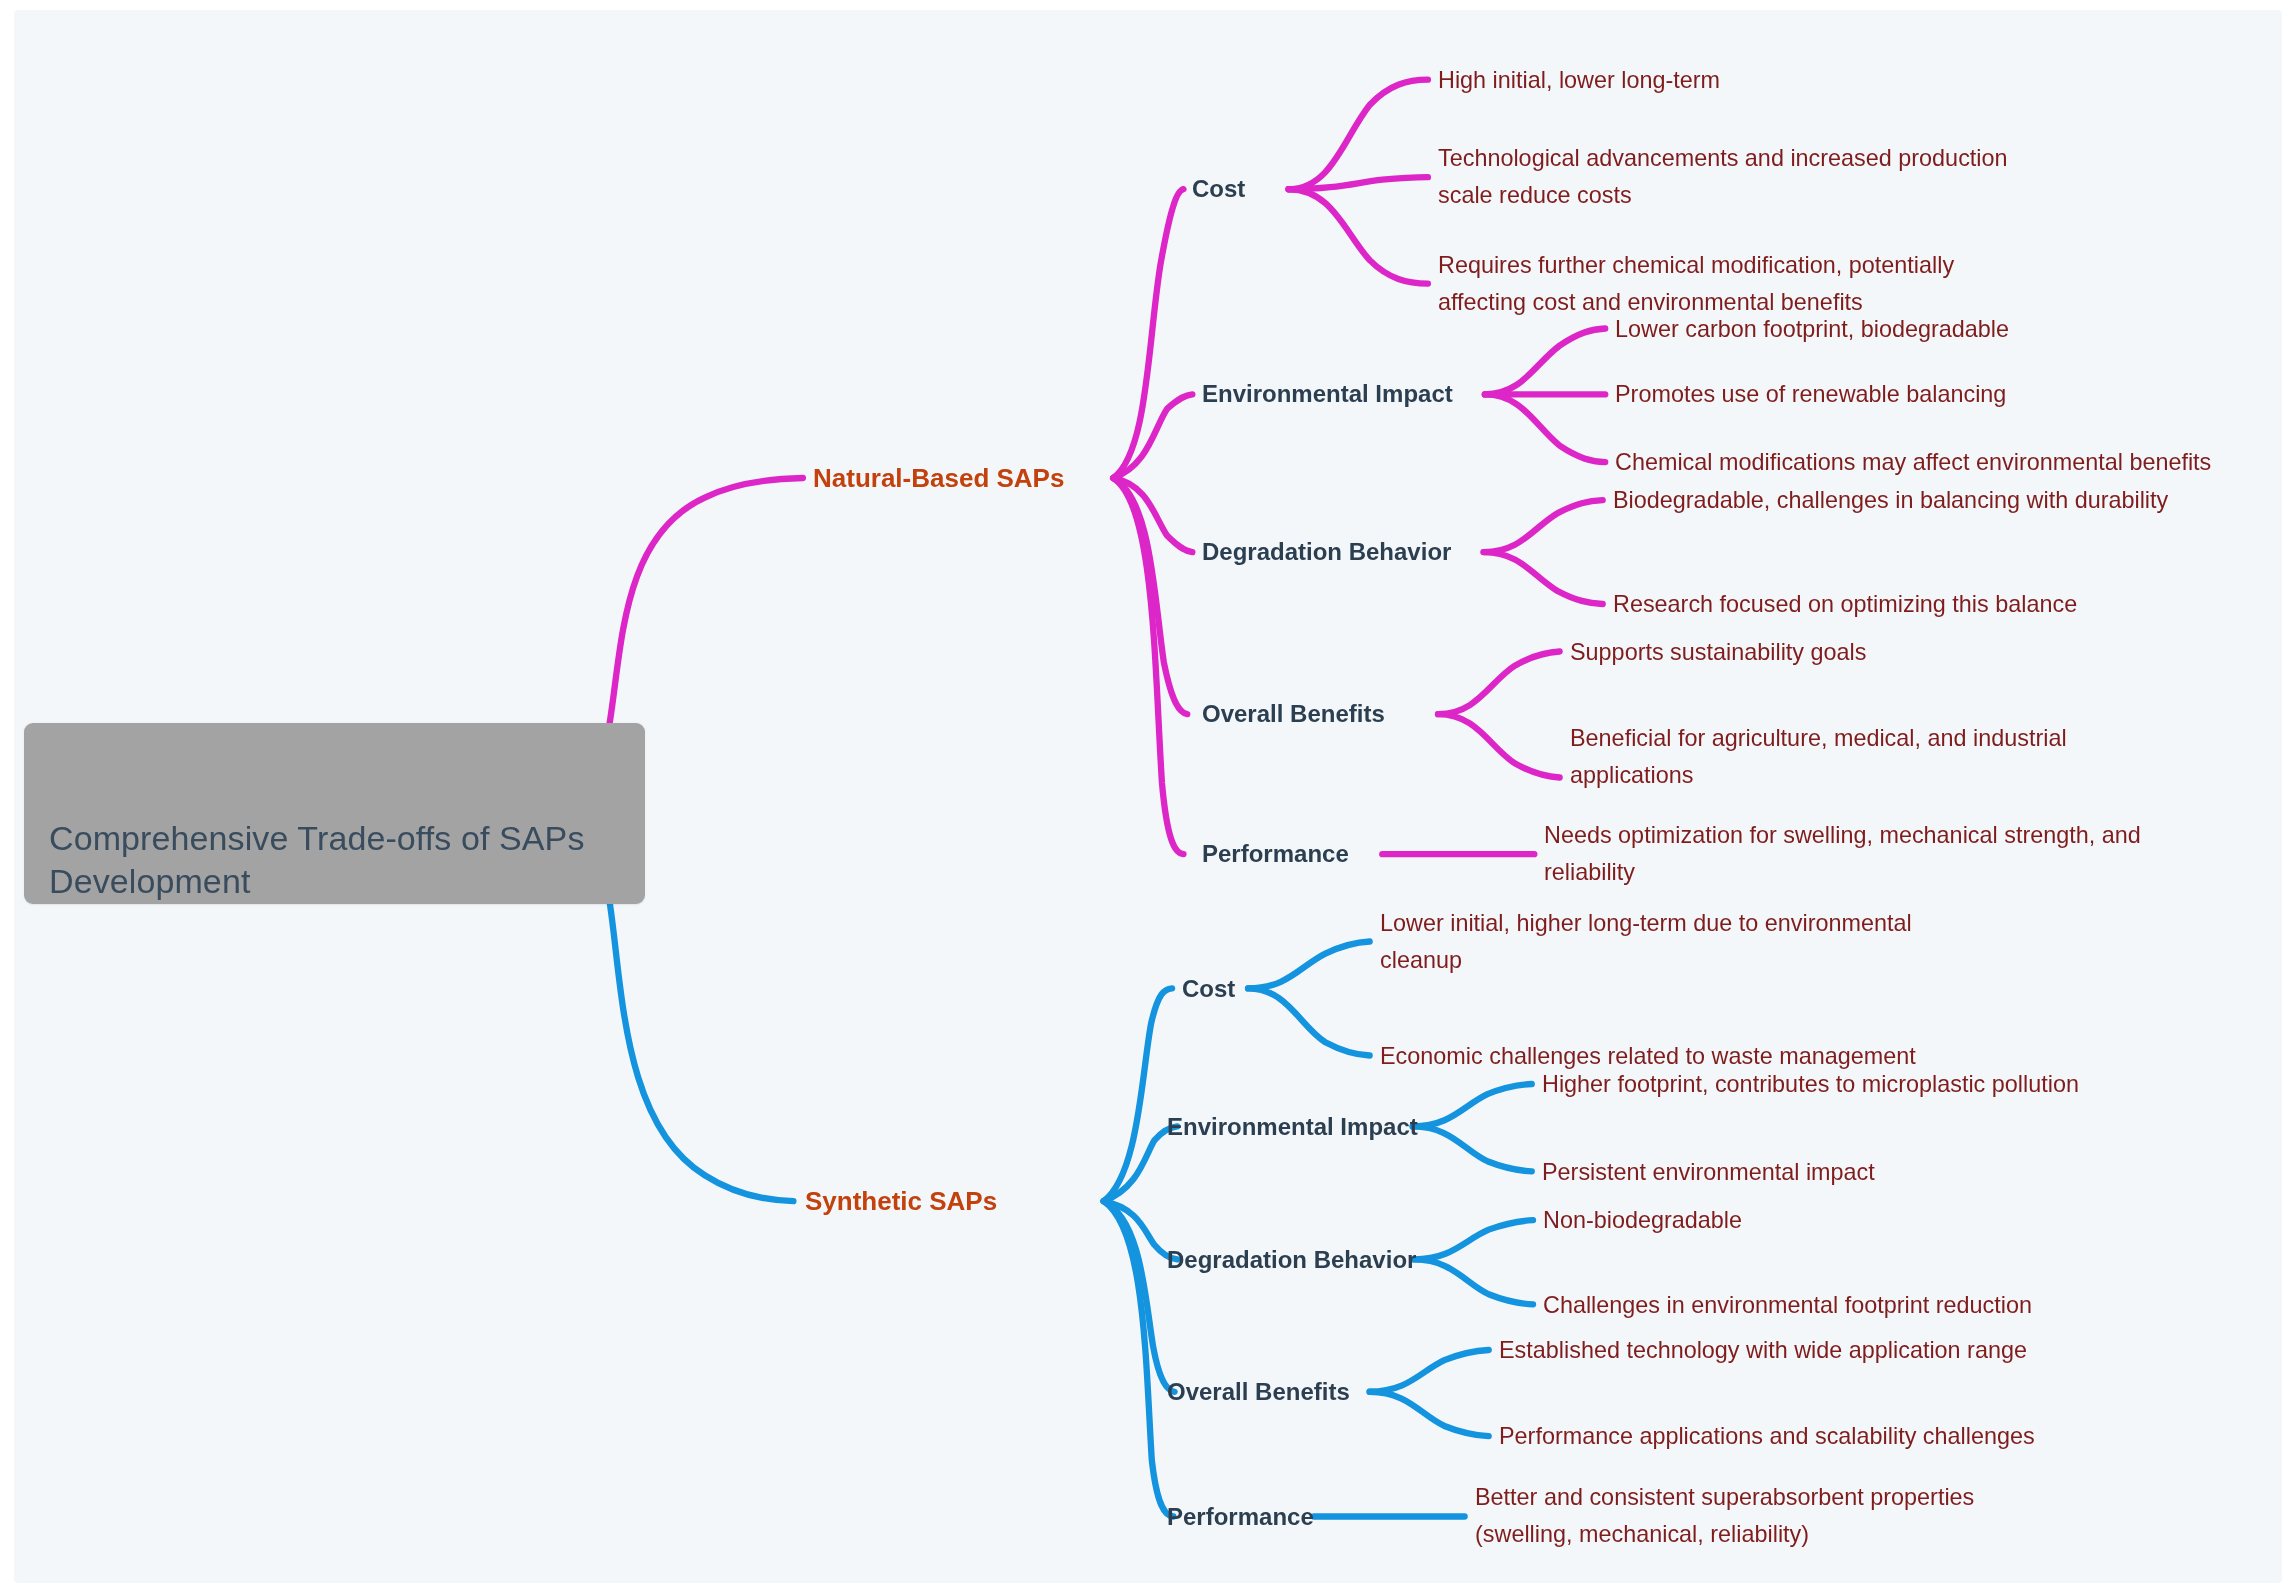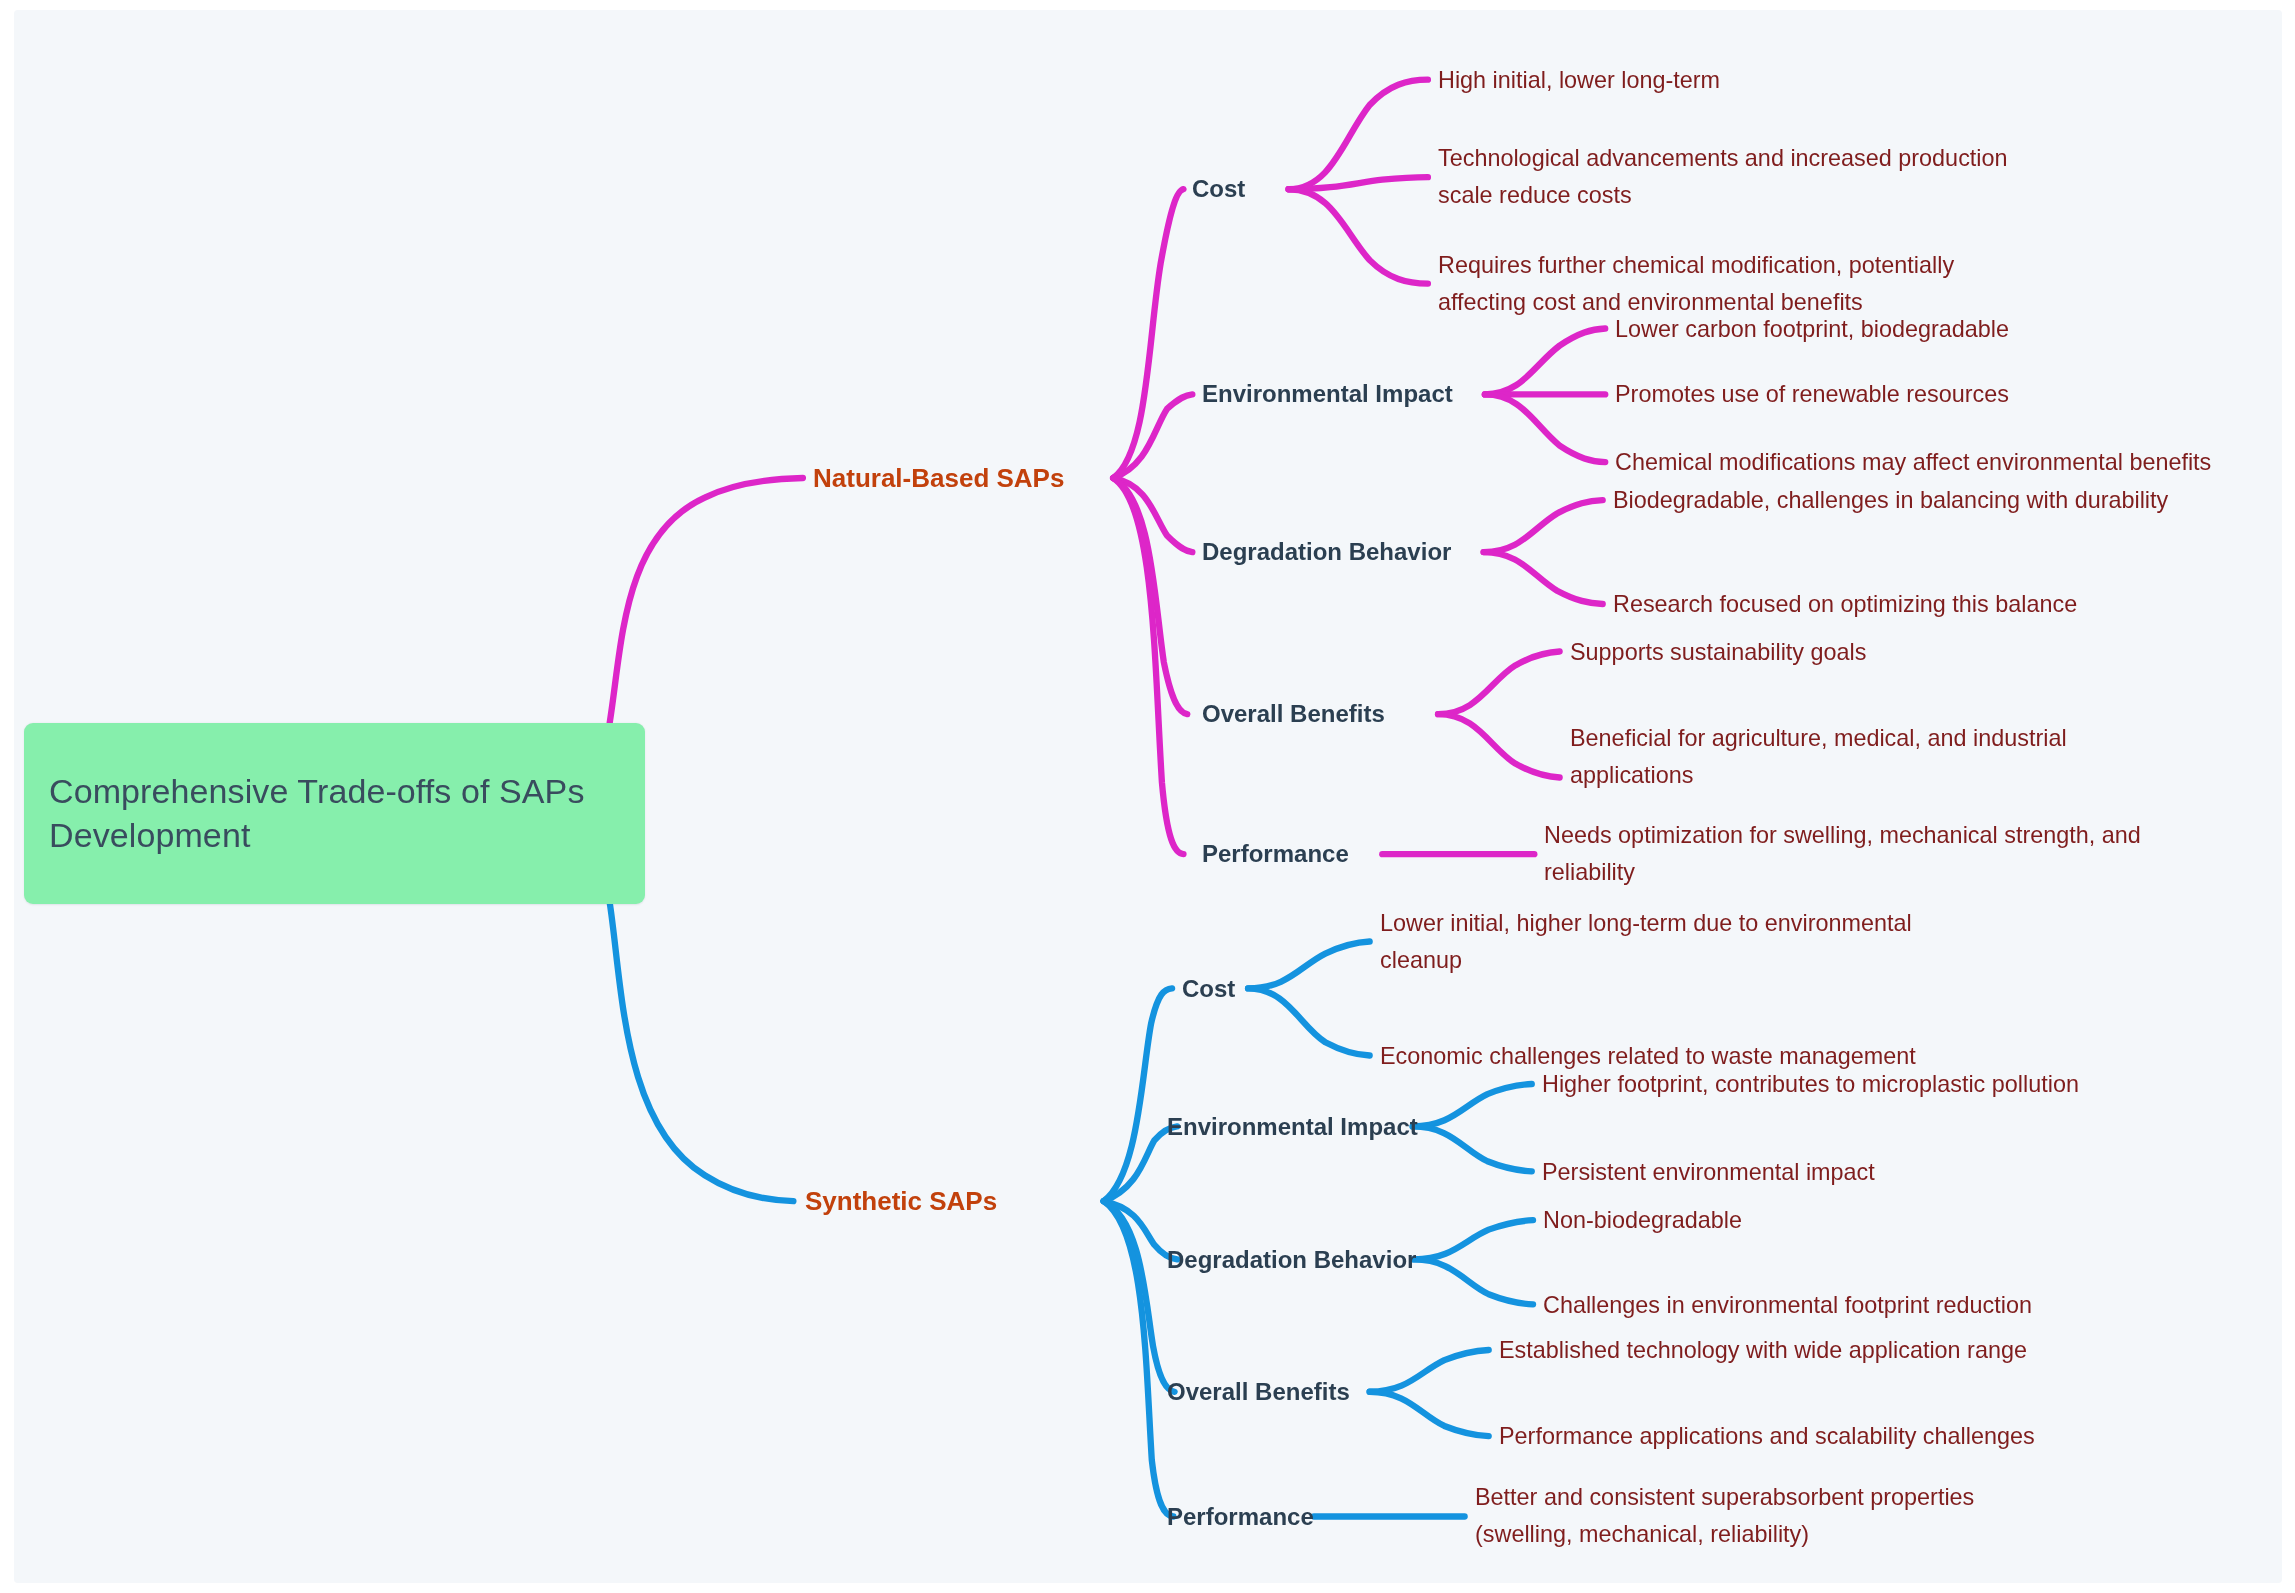--- a/index.html
+++ b/index.html
@@ -34,25 +34,25 @@
     fill: none;
     stroke-width: 10;
     stroke-linecap: round;
     stroke-linejoin: round;
   }
   .edge.magenta { stroke: #dd26c8; }
   .edge.blue    { stroke: #1493df; }
 
   .root-card {
     position: absolute;
-    background: #86efac;
+    background: #a3a3a3;
     border-radius: 9px;
     box-shadow: 0 0.6px 1.9px rgba(40,55,75,0.10);
     display: flex;
-    align-items: center;
+    align-items: flex-end;
     box-sizing: border-box;
   }
   .root-card .root-text {
     font-size: 34px;
     line-height: 1.28;
     color: #394c5e;
     padding: 0 25px;
     letter-spacing: 0.1px;
   }
 
@@ -143,21 +143,21 @@
 
   <div class="node-label" style="left:1178px; top:179px;">Cost</div>
   <div class="leaf-label" style="left:1424px; top:70px;">High initial, lower long-term</div>
   <div class="leaf-label" style="left:1424px; top:167px;">Technological advancements and increased production
 scale reduce costs</div>
   <div class="leaf-label" style="left:1424px; top:274px;">Requires further chemical modification, potentially
 affecting cost and environmental benefits</div>
 
   <div class="node-label" style="left:1188px; top:384px;">Environmental Impact</div>
   <div class="leaf-label" style="left:1601px; top:319px;">Lower carbon footprint, biodegradable</div>
-  <div class="leaf-label" style="left:1601px; top:384px;">Promotes use of renewable resources</div>
+  <div class="leaf-label" style="left:1601px; top:384px;">Promotes use of renewable balancing</div>
   <div class="leaf-label" style="left:1601px; top:452px;">Chemical modifications may affect environmental benefits</div>
 
   <div class="node-label" style="left:1188px; top:542px;">Degradation Behavior</div>
   <div class="leaf-label" style="left:1599px; top:490px;">Biodegradable, challenges in balancing with durability</div>
   <div class="leaf-label" style="left:1599px; top:594px;">Research focused on optimizing this balance</div>
 
   <div class="node-label" style="left:1188px; top:704px;">Overall Benefits</div>
   <div class="leaf-label" style="left:1556px; top:642px;">Supports sustainability goals</div>
   <div class="leaf-label" style="left:1556px; top:747px;">Beneficial for agriculture, medical, and industrial
 applications</div>

